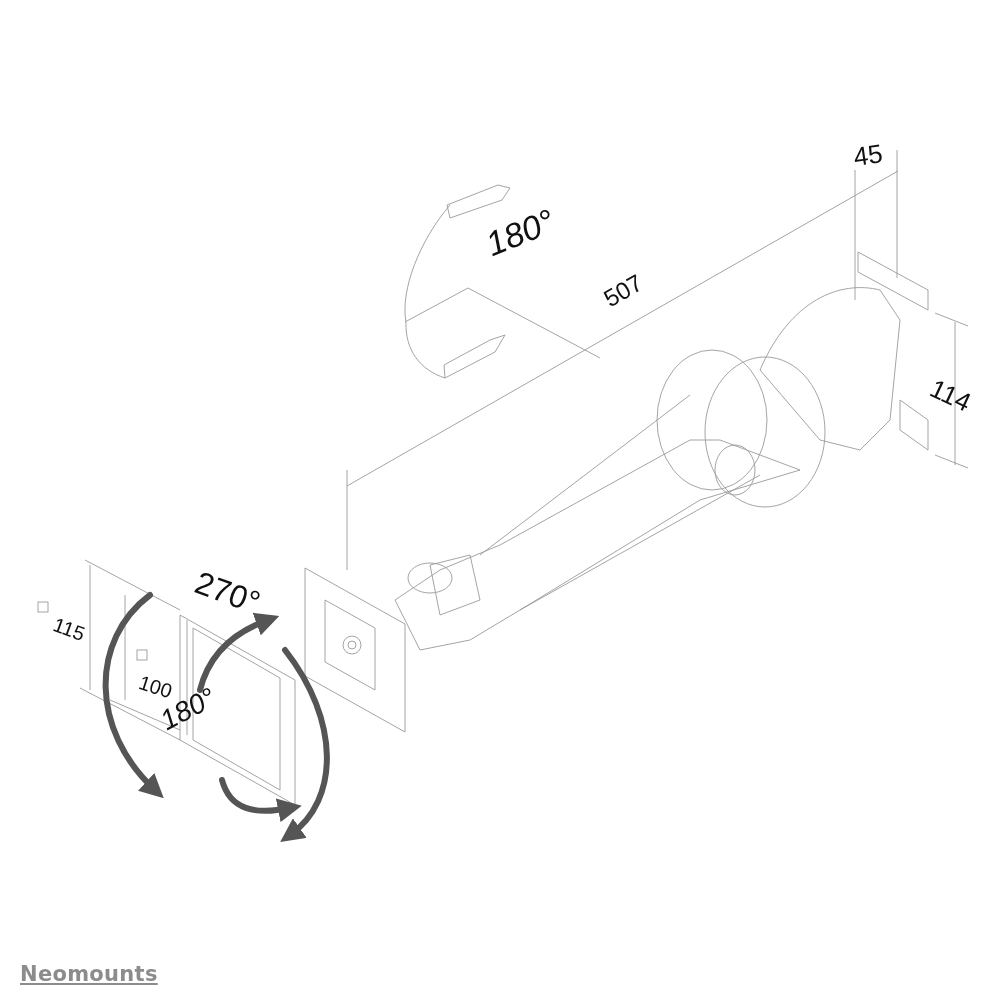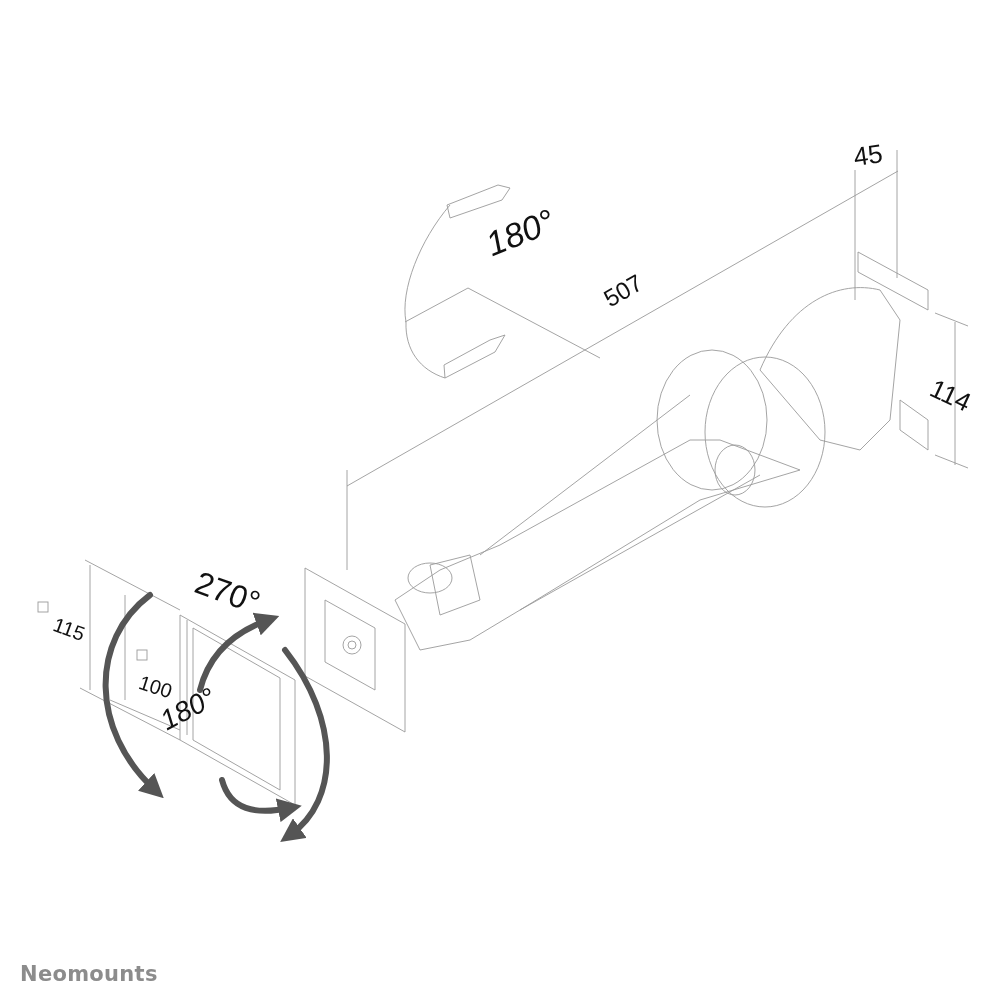--- a/index.html
+++ b/index.html
@@ -1,19 +1,19 @@
 <!DOCTYPE html>
 <html><head>
 <meta charset="utf-8">
 <style>
   html,body{margin:0;padding:0;background:#ffffff;}
   body{width:1004px;height:1004px;position:relative;overflow:hidden;font-family:"Liberation Sans",sans-serif;}
   svg.diagram{position:absolute;left:0;top:0;}
   .lbl{position:absolute;color:#111;font-family:"Liberation Sans",sans-serif;white-space:nowrap;transform-origin:left bottom;}
-  .brand{position:absolute;left:20px;top:962px;font-size:21px;font-weight:bold;color:#8c8c8c;letter-spacing:0.3px;font-family:"DejaVu Sans",sans-serif;}
+  .brand{position:absolute;left:20px;top:962px;font-size:21px;font-weight:bold;color:#8c8c8c;letter-spacing:0.3px;font-family:"DejaVu Sans",sans-serif;text-decoration:underline;}
 </style>
 </head>
 <body>
 
 <svg class="diagram" width="1004" height="1004" viewBox="0 0 1004 1004">
   <defs>
     <marker id="ah" markerWidth="4" markerHeight="4" refX="2" refY="2" orient="auto">
         <path d="M0,0 L4,2 L0,4 z" fill="#555"></path>
       </marker>
   </defs>

